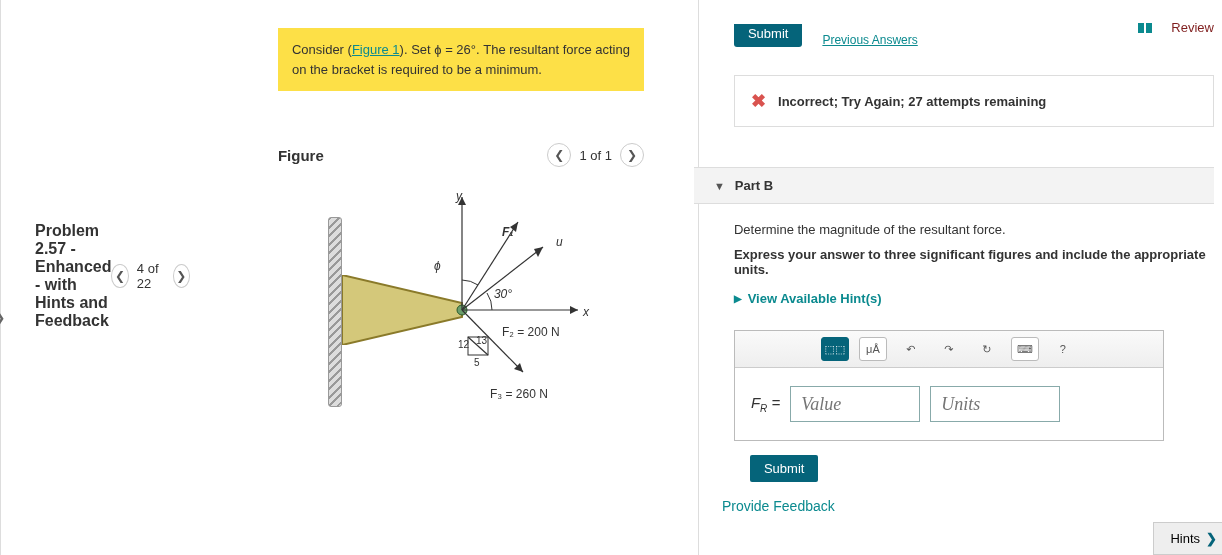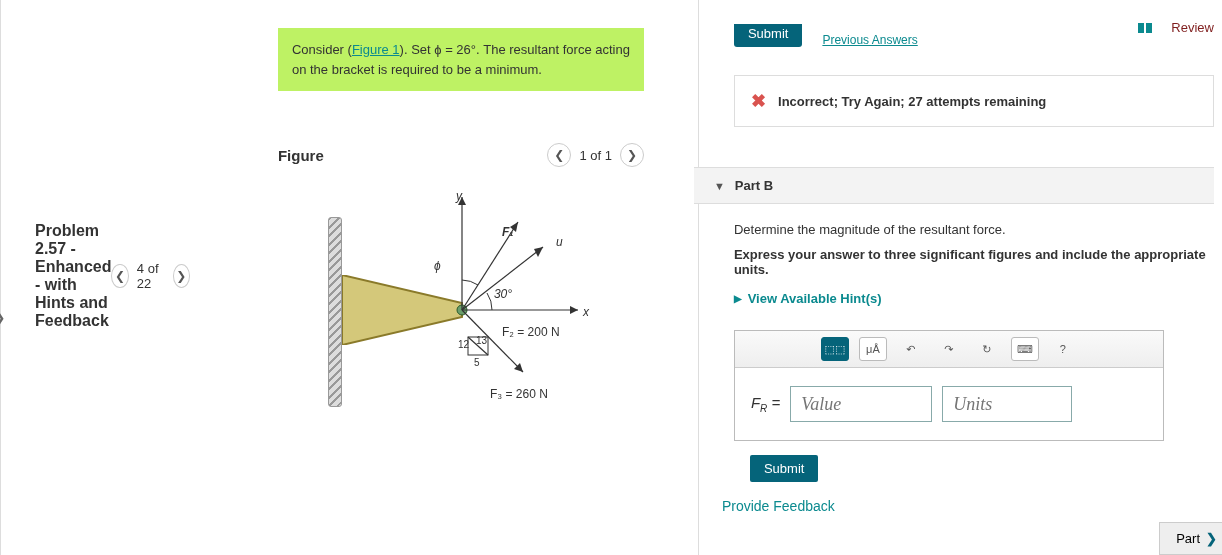--- a/index.html
+++ b/index.html
@@ -11,21 +11,21 @@
   .header { display: flex; align-items: center; justify-content: space-between; padding: 8px 20px 12px 34px; }
   .header h1 { font-size: 16px; font-weight: bold; color: #333; }
   .pager { display: flex; align-items: center; gap: 8px; }
   .circ { width: 24px; height: 24px; border: 1px solid #ccc; border-radius: 50%; display: flex; align-items: center; justify-content: center; color: #555; background: #fff; cursor: pointer; font-size: 12px; }
   .pager .pgtxt { font-size: 13px; color: #333; }
   .hr { border-top: 1px solid #ddd; margin-left: 34px; }
   .body { flex: 1; display: flex; position: relative; }
   .left { width: 420px; padding: 28px 20px 0 34px; }
   .right { flex: 1; padding: 0 20px 0 30px; position: relative; }
   .divider { position: absolute; left: 454px; top: 0; bottom: 0; width: 1px; background: #ddd; }
-  .promptbox { background: #bef264; padding: 12px 14px; font-size: 13px; line-height: 1.5; color: #333; }
+  .promptbox { background: #fde047; padding: 12px 14px; font-size: 13px; line-height: 1.5; color: #333; }
   .promptbox .figlink { color: #0b8a8f; text-decoration: underline; cursor: pointer; }
   .figsec { margin-top: 52px; }
   .fighead { display: flex; align-items: center; justify-content: space-between; }
   .fighead h2 { font-size: 15px; font-weight: bold; color: #333; }
   .figimg { margin-top: 20px; height: 220px; position: relative; }
   
   .wall { position: absolute; left: 50px; top: 30px; width: 14px; height: 190px; background: repeating-linear-gradient(135deg,#999 0 2px,#ddd 2px 6px); border: 1px solid #999; border-radius: 3px; }
   .brpoly { position: absolute; left: 64px; top: 88px; }
   .brpoly svg polygon { fill: #d4c87a; stroke: #8a7a2a; stroke-width: 2; }
   .lbl { position: absolute; font-size: 12px; font-style: italic; }
@@ -46,21 +46,21 @@
   .hintlink .tri { font-size: 10px; }
   .ansbox { margin-top: 24px; border: 1px solid #bbb; width: 430px; }
   .tbar { background: linear-gradient(#fafafa,#eee); border-bottom: 1px solid #ccc; padding: 6px 10px; display: flex; align-items: center; gap: 10px; justify-content: center; }
   .ticon { width: 28px; height: 24px; border: 1px solid #bbb; border-radius: 3px; display: flex; align-items: center; justify-content: center; font-size: 11px; background: #fff; cursor: pointer; color: #555; }
   .ticon.blue { background: #05647a; color: #fff; border-color: #05647a; }
   .ticon.plain { border: none; background: transparent; }
   .ansrow { display: flex; align-items: center; padding: 18px 16px; gap: 10px; }
   .frlabel { font-style: italic; font-size: 15px; }
   .frlabel sub { font-size: 10px; }
   .inp { border: 1px solid #8aa; height: 36px; padding: 0 10px; font-size: 18px; font-style: italic; color: #999; font-family: Georgia, serif; }
-  .inp.val { width: 142px; }
+  .inp.val { width: 130px; }
   .inp.unit { width: 130px; }
   .submitrow { padding: 0 16px 16px; }
   .feedback { color: #0b8a8f; font-size: 14px; margin-top: 30px; margin-left: 28px; cursor: pointer; }
   .nextbtn { position: absolute; right: 0; bottom: 0; background: #eee; border: 1px solid #ccc; padding: 8px 16px; font-size: 13px; cursor: pointer; display: flex; align-items: center; gap: 6px; }
   .nextbtn .chev { color: #05647a; font-weight: bold; }
   .svglines line { stroke:#333; stroke-width:1.2; }
 </style>
 </head>
 <body>
 
@@ -186,19 +186,19 @@
             </div>
           </div>
           <div class="submitrow" style="margin-top:14px;">
             <button class="btn">Submit</button>
           </div>
         </div>
 
         <a class="feedback">Provide Feedback</a>
 
         <button class="nextbtn">
-          <span>Part</span>
+          <span>Hints</span>
           <span class="chev">❯</span>
         </button>
       </div>
     </div>
   </div>
 </div>
 
 </body></html>

